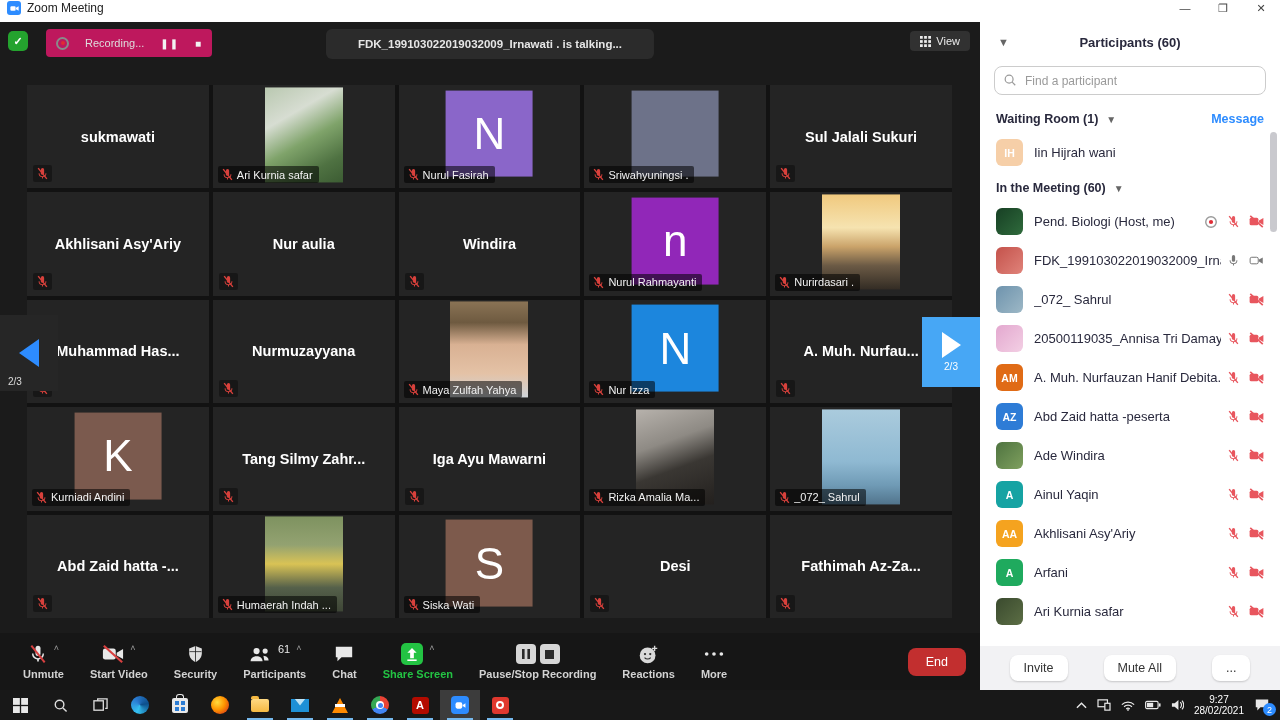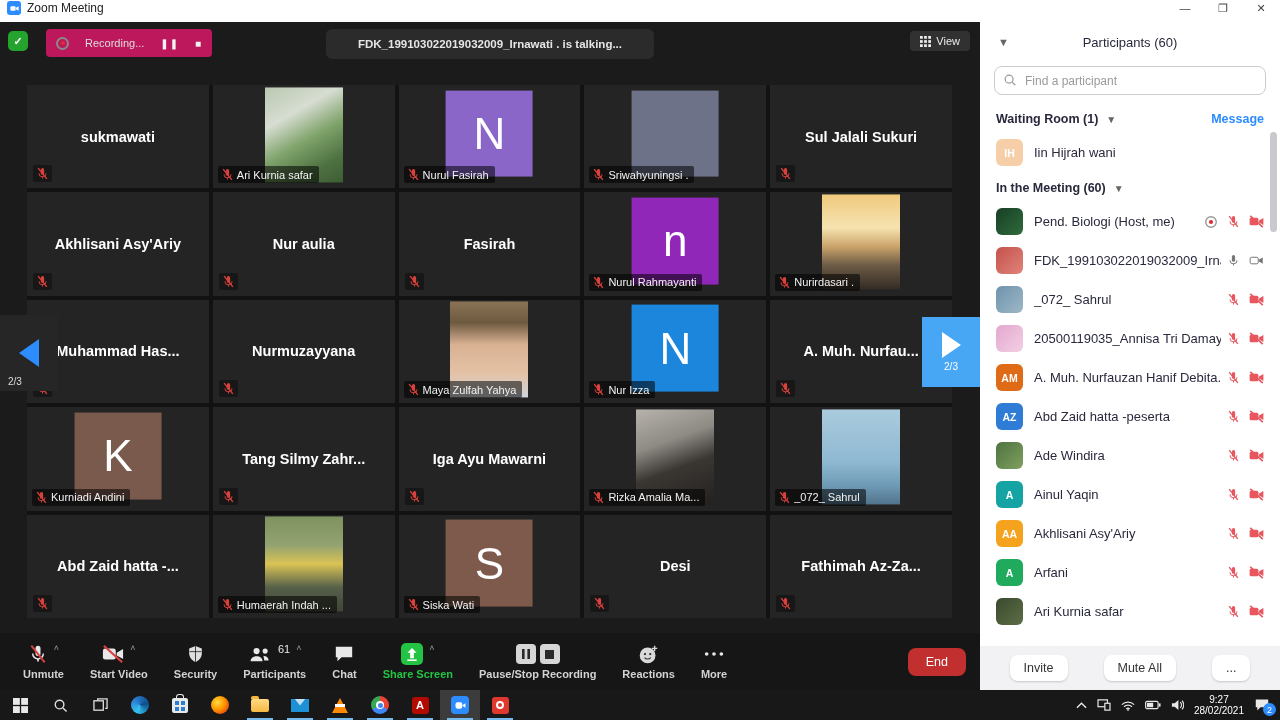--- a/index.html
+++ b/index.html
@@ -74,21 +74,21 @@
   .recsq{width:20px;height:20px;border-radius:4px;background:#d6d6d6;display:flex;
     align-items:center;justify-content:center;margin:0 2px;}
   .endbtn{margin-left:auto;margin-right:14px;background:#c22f2f;color:#fff;border:none;
     border-radius:8px;font-size:12.5px;padding:7px 18px;font-family:inherit;}
 
   
   .panel{position:absolute;top:22px;left:980px;right:0;bottom:30px;background:#fff;
     display:flex;flex-direction:column;}
   .phead{height:40px;display:flex;align-items:center;justify-content:center;position:relative;}
   .phead .hchev{position:absolute;left:18px;color:#666;font-size:11px;}
-  .ptitle{font-size:13px;font-weight:normal;color:#29293d;}
+  .ptitle{font-size:13px;font-weight:bold;color:#29293d;}
   .searchwrap{margin:4px 14px 8px 14px;position:relative;}
   .searchwrap input{width:100%;height:29px;border:1px solid #ccc;border-radius:8px;
     padding:0 10px 0 30px;font-size:12px;color:#333;font-family:inherit;outline:none;}
   .searchwrap input::placeholder{color:#9a9a9a;}
   .searchwrap .sic{position:absolute;left:9px;top:7px;}
   .sechdr{display:flex;align-items:center;padding:9px 16px 7px 16px;}
   .sechdr .st{font-size:12.5px;font-weight:bold;color:#29293d;}
   .sechdr .sc{color:#666;font-size:10px;margin-left:8px;}
   .msg{margin-left:auto;color:#2D8CFF;font-size:12.5px;font-weight:bold;}
   .plist{flex:1;overflow:hidden;position:relative;}
@@ -237,21 +237,21 @@
         <span class="cname">Nur aulia</span>
         <span class="miconly">
           <svg width="13" height="13" viewBox="0 0 24 24">
             <path fill="#d8413c" d="M12 14.5a3 3 0 0 0 3-3V5a3 3 0 0 0-6 0v6.5a3 3 0 0 0 3 3z"></path>
             <path fill="#d8413c" d="M17.5 11.5a5.5 5.5 0 0 1-11 0H4.8a7.2 7.2 0 0 0 6.2 7.1V21h2v-2.4a7.2 7.2 0 0 0 6.2-7.1h-1.7z"></path>
             <line x1="4" y1="2" x2="20" y2="22" stroke="#d8413c" stroke-width="2.6"></line>
           </svg>
         </span>
       </div>
       <div class="tile">
-        <span class="cname">Fasirah</span>
+        <span class="cname">Windira</span>
         <span class="miconly">
           <svg width="13" height="13" viewBox="0 0 24 24">
             <path fill="#d8413c" d="M12 14.5a3 3 0 0 0 3-3V5a3 3 0 0 0-6 0v6.5a3 3 0 0 0 3 3z"></path>
             <path fill="#d8413c" d="M17.5 11.5a5.5 5.5 0 0 1-11 0H4.8a7.2 7.2 0 0 0 6.2 7.1V21h2v-2.4a7.2 7.2 0 0 0 6.2-7.1h-1.7z"></path>
             <line x1="4" y1="2" x2="20" y2="22" stroke="#d8413c" stroke-width="2.6"></line>
           </svg>
         </span>
       </div>
       <div class="tile">
         <span class="sq" style="background:#9127b8">n</span>

